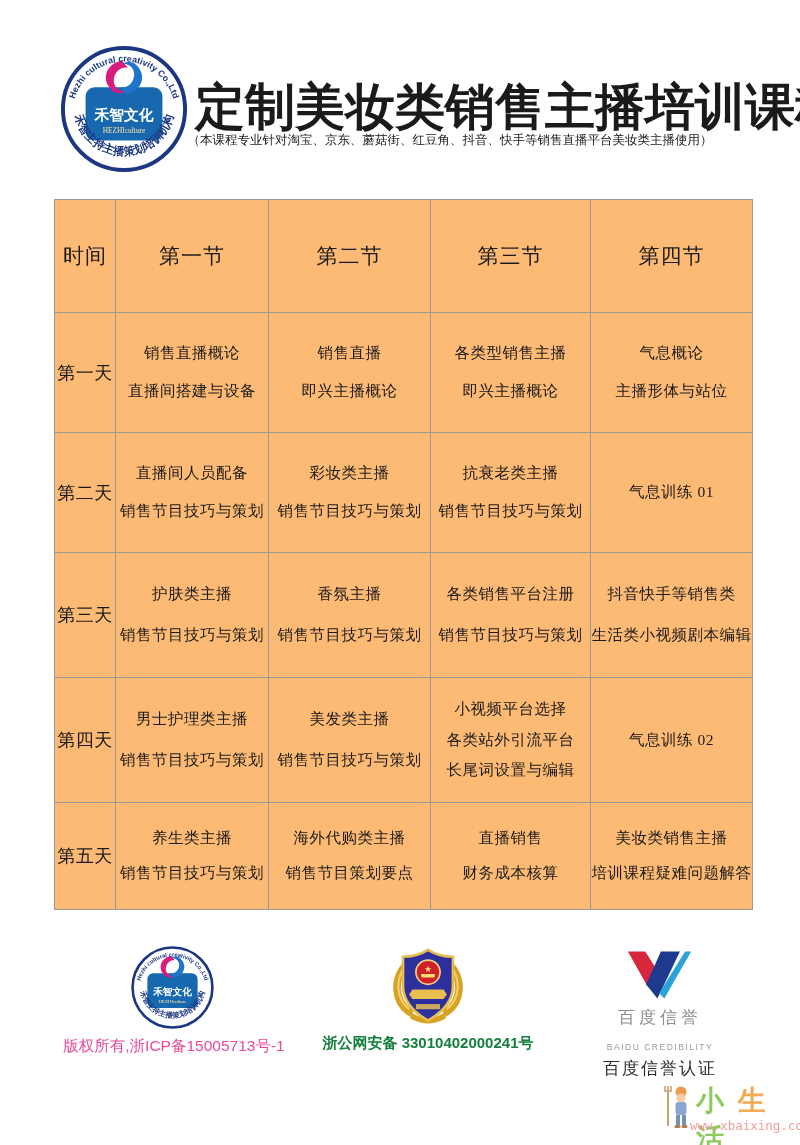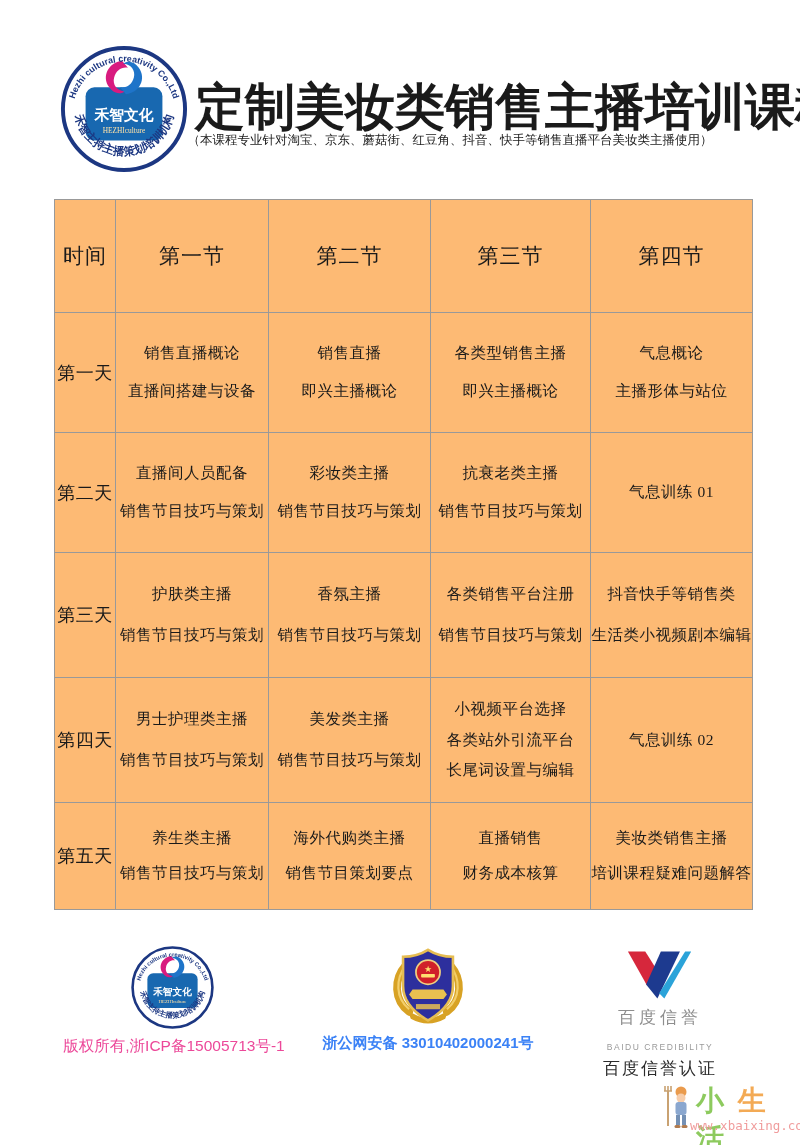--- a/index.html
+++ b/index.html
@@ -32,21 +32,21 @@
   .course-cell{font-size:15.5px;letter-spacing:0.5px;padding:12px 2px;box-sizing:border-box;}
   .cell-line{white-space:nowrap;}
 
   
   .footer-sans{font-family:"Liberation Sans","DejaVu Sans",sans-serif;}
   .logo-footer{position:absolute;left:130px;top:945px;}
   .copyright{position:absolute;left:38px;top:1036px;width:272px;text-align:center;
              font-size:15.5px;color:#ec4899;}
   .police-badge{position:absolute;left:385px;top:941px;}
   .police-record{position:absolute;left:293px;top:1034px;width:270px;text-align:center;
-                 font-size:15px;font-weight:bold;color:#3b82f6;}
+                 font-size:15px;font-weight:bold;color:#15803d;}
   .baidu{position:absolute;left:590px;top:948px;width:140px;text-align:center;}
   .baidu-name{font-size:17px;color:var(--baidu_gray);letter-spacing:4px;margin-top:0;}
   .baidu-en{font-size:8.5px;color:#9a9a9a;letter-spacing:1.5px;margin-top:13px;}
   .baidu-cert{font-size:17px;color:#2b2b2b;letter-spacing:2px;margin-top:5px;}
 
   
   .watermark{position:absolute;left:660px;top:1080px;width:140px;height:62px;}
   .wm-fig{position:absolute;left:3px;top:4px;}
   .wm-name{position:absolute;left:36px;top:2px;font-size:28px;font-weight:bold;
            letter-spacing:2px;font-family:"DejaVu Sans",sans-serif;opacity:0.85;}

